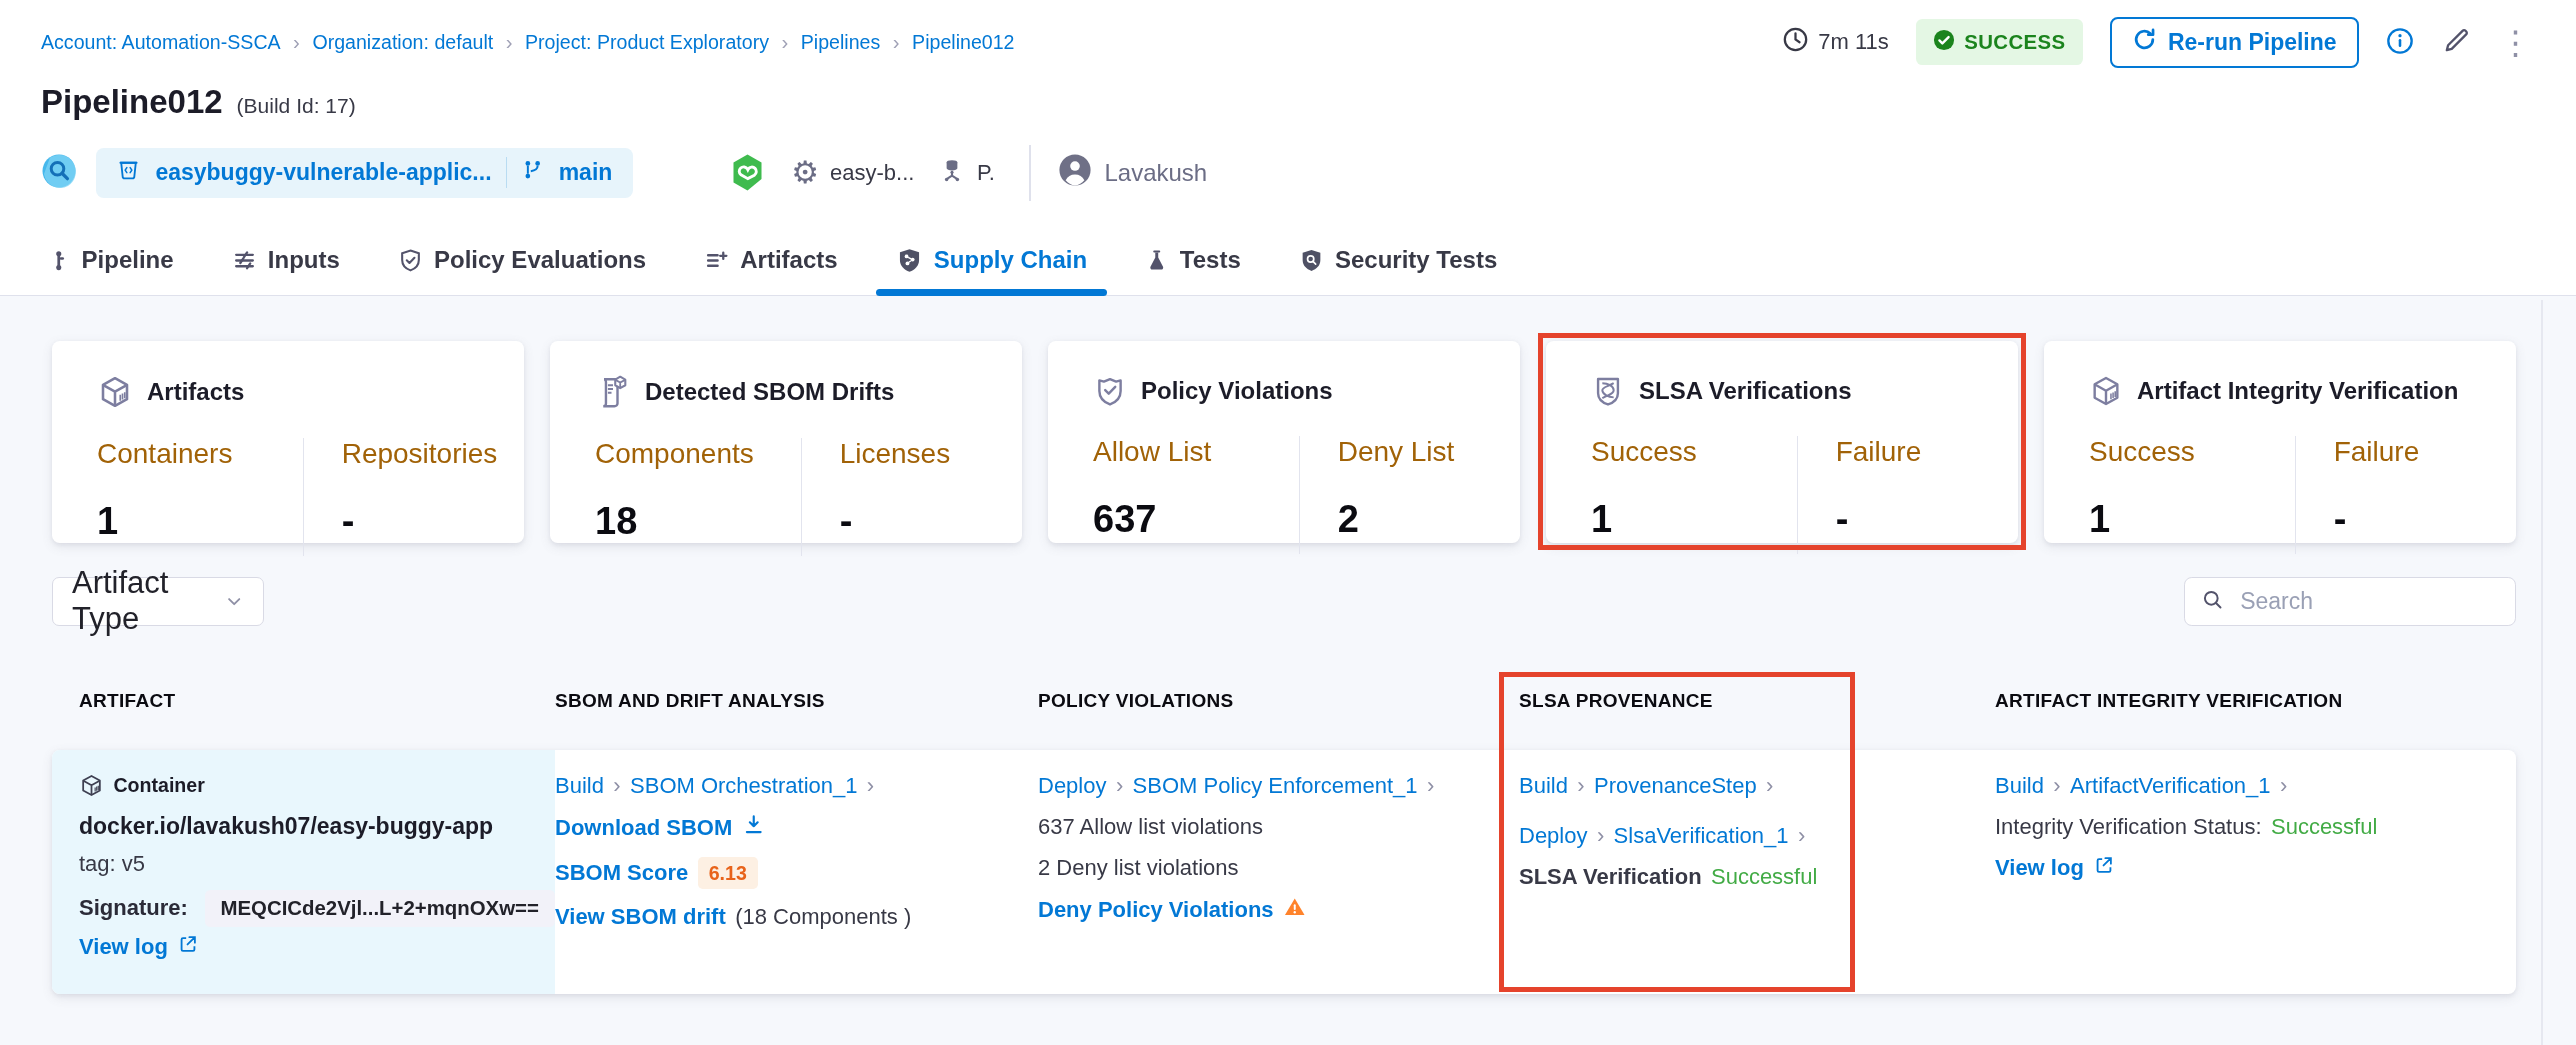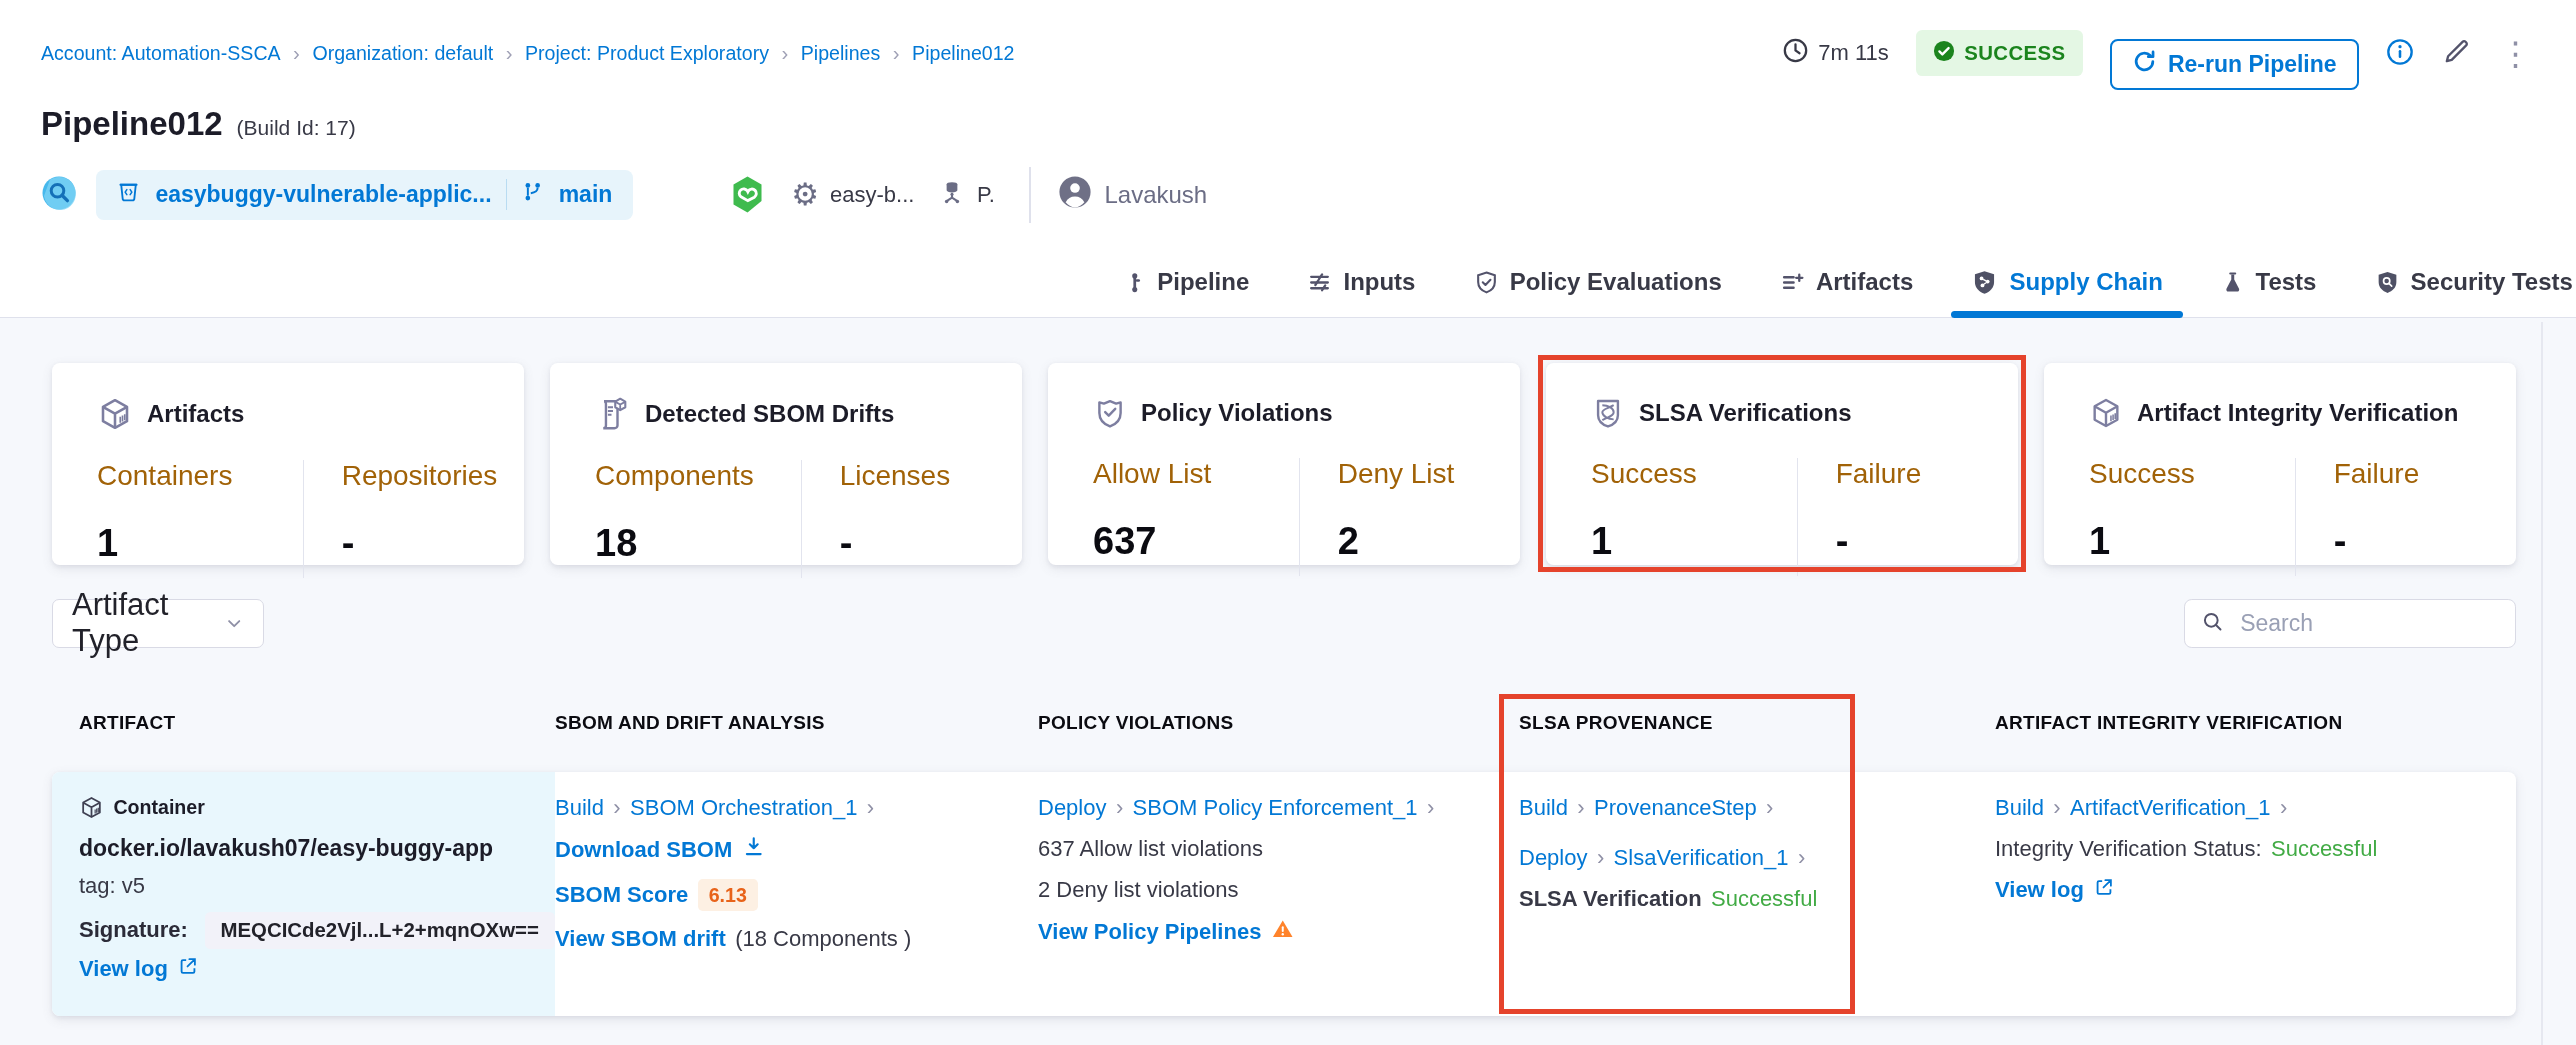--- a/index.html
+++ b/index.html
@@ -8,40 +8,40 @@
 
   
   .topbar{display:flex;justify-content:space-between;align-items:center;padding:17px 44px 0 41px;}
   .breadcrumb{display:flex;align-items:center;gap:12.5px;font-size:19.6px;color:#0278d5;}
   .crumb{cursor:pointer;}
   .crumb-sep{color:#9fa0b5;font-size:20.4px;}
   .crumb-sep::before{content:"›";}
   .top-actions{display:flex;align-items:center;gap:27px;}
   .duration{display:flex;align-items:center;gap:9.4px;font-size:22px;color:#383946;}
   .status-badge{display:flex;align-items:center;gap:9.4px;background:#e4f7e4;color:#1b841d;font-weight:bold;font-size:20.4px;padding:9.4px 17px;border-radius:6.3px;letter-spacing:0.4px;}
-  .rerun-btn{display:flex;align-items:center;gap:11px;border:2.4px solid #0278d5;color:#0278d5;background:#fff;font-weight:bold;font-size:23px;padding:7.8px 20.4px;border-radius:7.8px;cursor:pointer;margin-top:22px;}
+  .rerun-btn{display:flex;align-items:center;gap:11px;border:2.4px solid #0278d5;color:#0278d5;background:#fff;font-weight:bold;font-size:23px;padding:7.8px 20.4px;border-radius:7.8px;cursor:pointer;}
   .kebab{font-size:33px;color:#8f90a6;line-height:1;cursor:pointer;}
 
   
   .title-row{display:flex;align-items:baseline;gap:14px;padding:15.7px 0 0 41px;}
   .page-title{font-size:33px;font-weight:bold;color:#1c1c28;}
   .build-id{font-size:21px;color:#383946;}
 
   
   .meta-row{display:flex;align-items:center;padding:23.5px 0 0 41px;}
   .repo-pill{display:flex;align-items:center;gap:14px;background:#e7f4fb;border-radius:7.8px;padding:9.4px 20.4px;margin-left:19px;font-size:23px;color:#0278d5;font-weight:bold;}
   .pill-divider{width:1.6px;height:31px;background:#b9dcf2;}
   .meta-gap{width:94px;}
   .meta-item{display:flex;align-items:center;gap:11px;font-size:22px;color:#383946;margin-right:23.5px;}
   .gear-glyph{font-size:31px;color:#6b6d85;line-height:1;}
   .meta-divider{width:1.6px;height:56px;background:#dfe1ec;margin:0 27px 0 11px;}
   .user-chip{display:flex;align-items:center;gap:12.5px;font-size:24px;color:#6b6d85;}
 
   
-  .tabbar{display:flex;align-items:flex-end;gap:52px;padding:23.5px 0 0 44px;border-bottom:1.6px solid #dfe1ec;margin-top:11px;justify-content:flex-end;}
+  .tabbar{display:flex;align-items:flex-end;gap:52px;padding:23.5px 0 0 44px;border-bottom:1.6px solid #dfe1ec;margin-top:11px;}
   .tab{display:flex;align-items:center;gap:11px;font-size:24px;color:#383946;padding:11px 3.1px 20.4px 3.1px;position:relative;cursor:pointer;font-weight:600;}
   .tab svg{flex:0 0 auto;}
   .tab.active{color:#0278d5;}
   .tab.active::after{content:"";position:absolute;left:-17px;right:-17px;bottom:-1.6px;height:7px;background:#0278d5;border-radius:4.7px;}
 
   
   .content{background:#f6f8fc;height:773px;position:relative;}
   .scroll-line{position:absolute;right:33px;top:4.7px;bottom:0;width:1.6px;background:#e6e8f0;}
 
   
@@ -477,21 +477,21 @@
         <div class="cell">
           <div class="line stage-crumb">
             <span class="stage-link">Deploy</span>
             <span class="crumb-sep"></span>
             <span class="stage-link">SBOM Policy Enforcement_1</span>
             <span class="crumb-sep"></span>
           </div>
           <div class="line dark-text">637 Allow list violations</div>
           <div class="line dark-text">2 Deny list violations</div>
           <div class="line warn-gap">
-            <span class="blue-link">View Policy Pipelines</span>
+            <span class="blue-link">Deny Policy Violations</span>
             <span>
               <svg width="23.5" height="23.5" viewBox="0 0 24 24">
                   <path d="M12 3.5L22 20.5H2z" fill="#ff832b"></path>
                   <rect x="11" y="9.4" width="2" height="6" rx="1" fill="#fff"></rect>
                   <circle cx="12" cy="17.6" r="1.2" fill="#fff"></circle>
                 </svg>
             </span>
           </div>
         </div>
 

